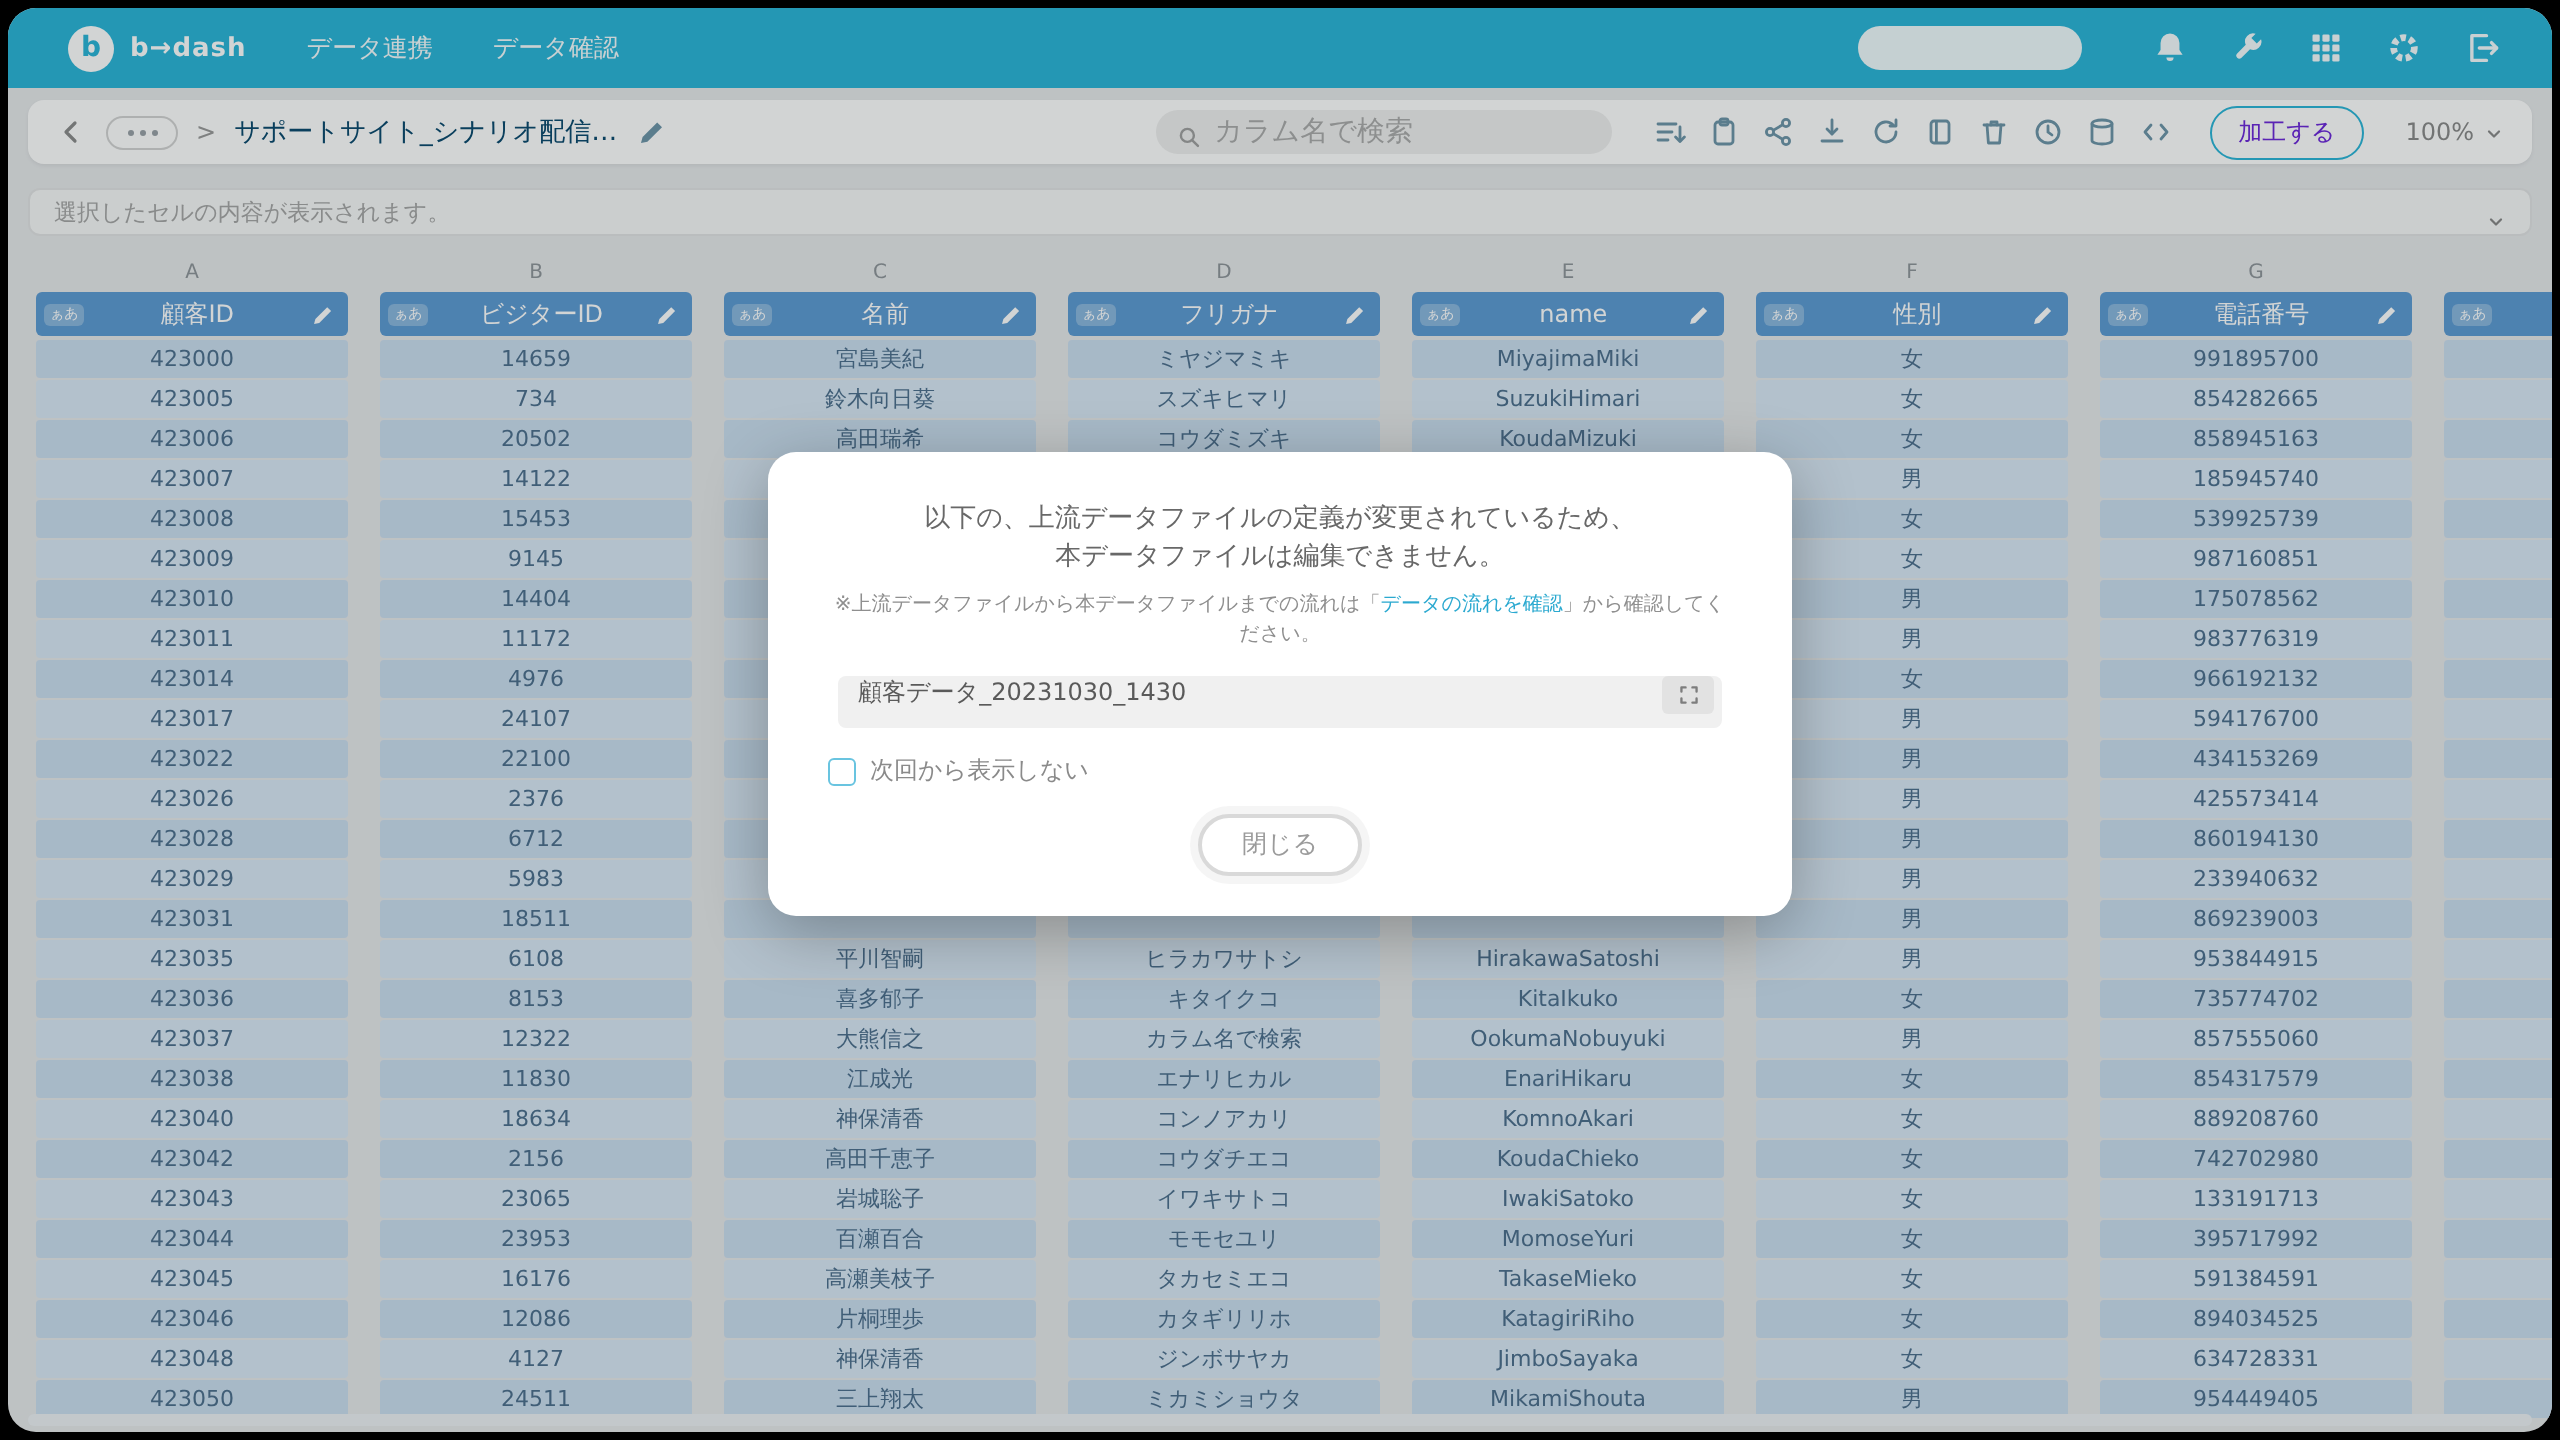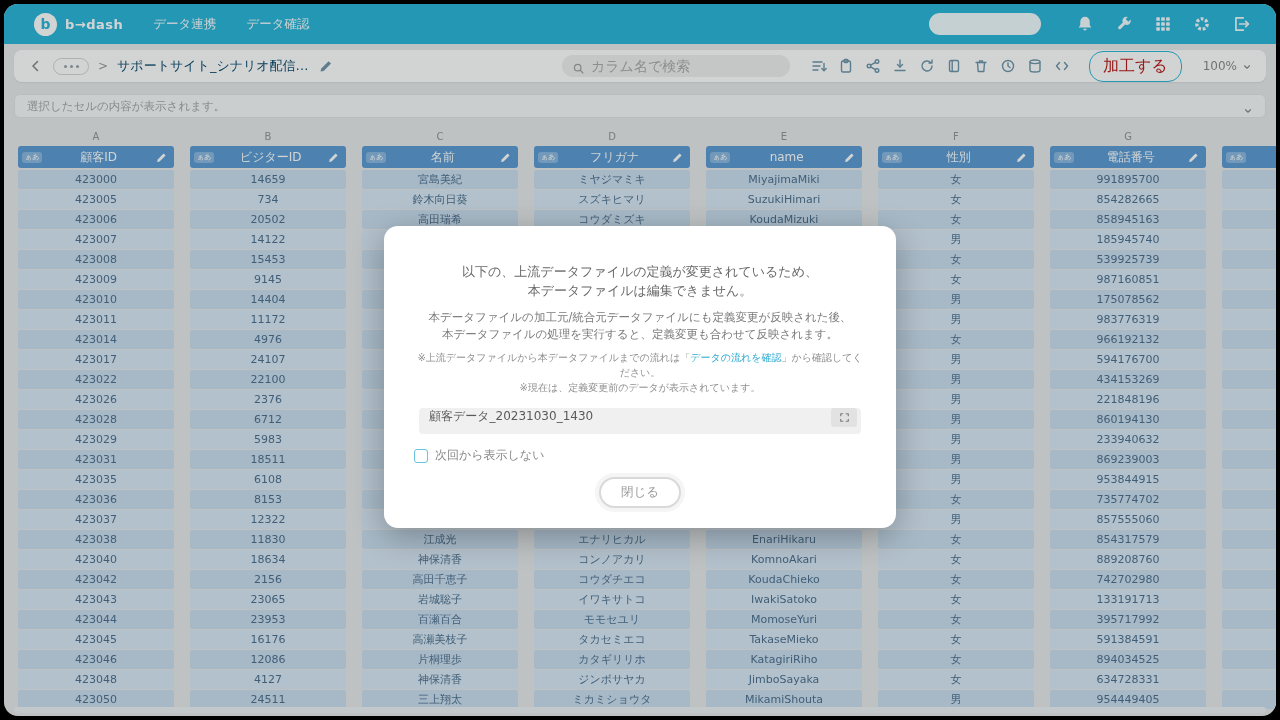--- a/index.html
+++ b/index.html
@@ -36,22 +36,22 @@
     display:flex; align-items:center; justify-content:center; gap:3px; }
   .dots-pill i { width:3px; height:3px; border-radius:50%; background:#9AA2A8; }
   .crumb-sep { color:#9a9a9a; font-size:12px; }
   .doc-title { color:#0c4a6e; font-size:13px; white-space:nowrap; }
   .searchbox { margin-left:auto; width:228px; height:22px; background:#F0F0F0;
     border-radius:11px; display:flex; align-items:center; padding:0 10px; gap:6px; }
   .searchbox input { border:0; background:transparent; outline:none; flex:1;
     font-size:14px; color:#555; font-family:inherit; }
   .searchbox input::placeholder { color:#ABABAB; }
   .tool-icons { display:flex; align-items:center; gap:11px; margin-left:12px; }
-  .process-btn { margin-left:10px; border:1.5px solid #2BB5D8; color:#b91c1c;
-    background:#fff; border-radius:14px; font-size:16px; padding:4px 13px;
+  .process-btn { margin-left:10px; border:1.5px solid #2BB5D8; color:#6d28d9;
+    background:#fff; border-radius:14px; font-size:12px; padding:4px 13px;
     font-family:Liberation Mono, monospace; cursor:pointer; white-space:nowrap; }
   .zoom { margin-left:12px; display:flex; align-items:center; gap:5px;
     color:#8a8a8a; font-size:12px; cursor:pointer; }
   .chev { width:10px; height:10px; color:#8a8a8a; }
   .chev svg { width:100%; height:100%; }
 
   
   .formula-bar { height:24px; margin:12px 10px 0; background:#F7F8F8;
     border:1px solid #E2E3E4; border-radius:6px; display:flex; align-items:center;
     padding:0 12px; }
@@ -76,21 +76,21 @@
     overflow:hidden; }
   .cell.a { background:#CBDEF0; }
   .cell.b { background:#D9E8F6; }
 
   .hscrollbar { position:absolute; left:10px; right:10px; bottom:3px; height:6px;
     border-radius:3px; background:#EDF1F4; }
 
   
   .overlay { position:absolute; inset:0; background:rgba(8,14,18,.18); z-index:50; }
   .modal { position:absolute; left:50%; transform:translateX(-50%); top:222px;
-    width:512px; background:#fff; border-radius:14px; padding:36px 30px 20px;
+    width:512px; background:#fff; border-radius:14px; padding:24px 30px 20px;
     text-align:center; box-shadow:0 8px 32px rgba(0,0,0,.28); }
   .m-title { font-size:13px; color:#686868; line-height:19px; }
   .m-body { margin-top:9px; font-size:11.5px; color:#7B7B7B; line-height:17px; }
   .m-note { margin-top:7px; font-size:10px; color:#8F8F8F; line-height:15px; }
   .m-link { color:#2BA9D0; cursor:pointer; }
   .m-field { margin:13px 5px 0; height:26px; background:#F0F0F0; border-radius:4px;
     display:flex; align-items:flex-start; padding:0 4px 0 10px; }
   .m-field-text { font-size:12px; color:#5a5a5a; flex:1; text-align:left;
     white-space:nowrap; }
   .m-expand { width:26px; height:19px; background:#E2E2E2; border:0; border-radius:3px;
@@ -517,21 +517,21 @@
         <div class="cell b">854282665</div>
         <div class="cell a">858945163</div>
         <div class="cell b">185945740</div>
         <div class="cell a">539925739</div>
         <div class="cell b">987160851</div>
         <div class="cell a">175078562</div>
         <div class="cell b">983776319</div>
         <div class="cell a">966192132</div>
         <div class="cell b">594176700</div>
         <div class="cell a">434153269</div>
-        <div class="cell b">221848196</div>
+        <div class="cell b">425573414</div>
         <div class="cell a">860194130</div>
         <div class="cell b">233940632</div>
         <div class="cell a">869239003</div>
         <div class="cell b">953844915</div>
         <div class="cell a">735774702</div>
         <div class="cell b">857555060</div>
         <div class="cell a">854317579</div>
         <div class="cell b">889208760</div>
         <div class="cell a">742702980</div>
         <div class="cell b">133191713</div>
@@ -578,29 +578,24 @@
     </div>
 
   <div class="hscrollbar"></div>
 
   <div class="overlay">
     <div class="modal">
       <div class="m-title">
         <div>以下の、上流データファイルの定義が変更されているため、</div>
         <div>本データファイルは編集できません。</div>
       </div>
-      <div class="m-body">
-        <div>本データファイルの加工元/統合元データファイルにも定義変更が反映された後、</div>
-        <div>本データファイルの処理を実行すると、定義変更も合わせて反映されます。</div>
-      </div>
       <div class="m-note">
         <div>
           <span>※上流データファイルから本データファイルまでの流れは「</span><span class="m-link">データの流れを確認</span><span>」から確認してください。</span>
         </div>
-        <div>※現在は、定義変更前のデータが表示されています。</div>
       </div>
       <div class="m-field">
         <span class="m-field-text">顧客データ_20231030_1430</span>
         <button class="m-expand">
           <svg viewBox="0 0 16 16" fill="none" stroke="currentColor" stroke-width="1.7" stroke-linecap="round" stroke-linejoin="round">
               <path d="M2.5 5.5v-3h3M10.5 2.5h3v3M13.5 10.5v3h-3M5.5 13.5h-3v-3"></path>
             </svg>
         </button>
       </div>
       <div class="m-checkrow">

